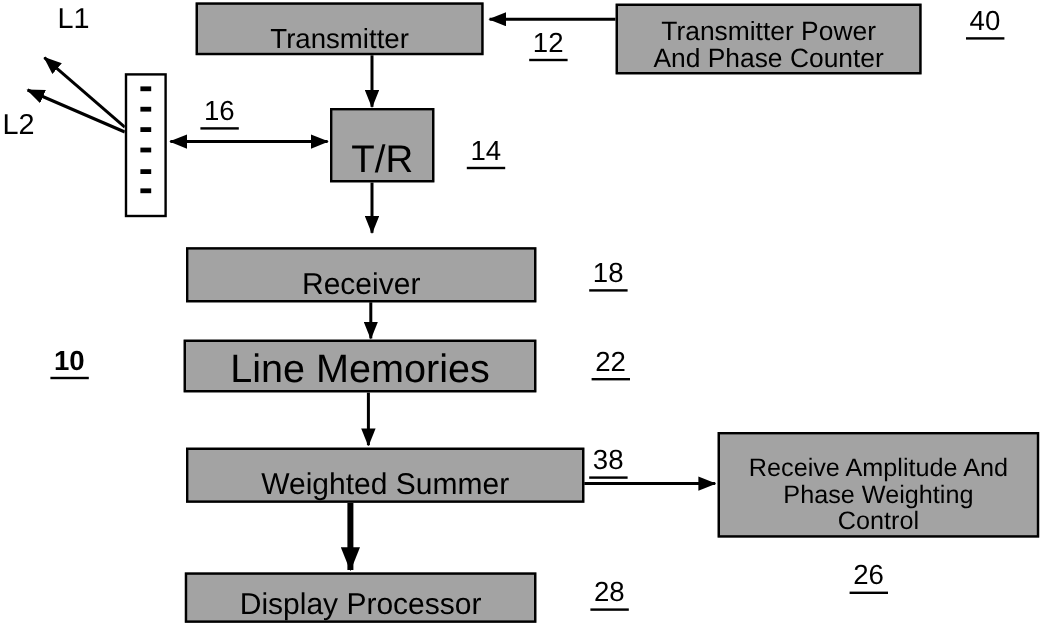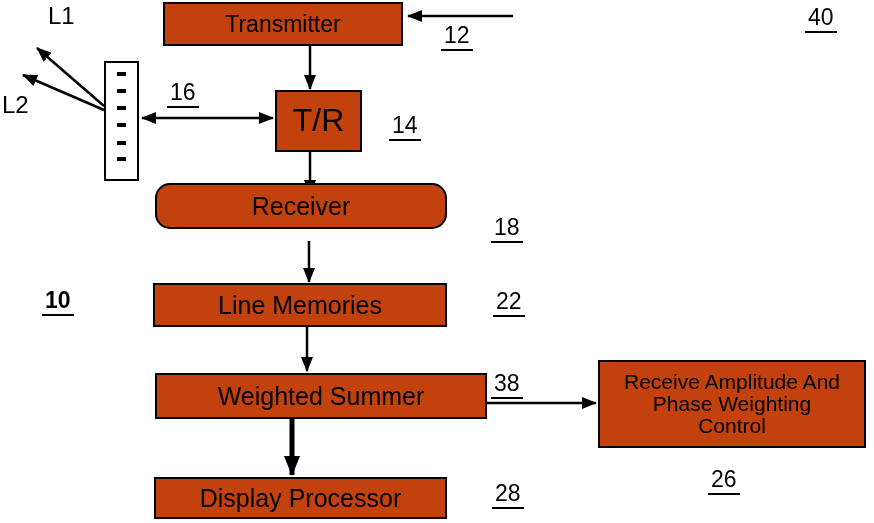--- a/index.html
+++ b/index.html
@@ -15,23 +15,23 @@
   .connectors {
     position: absolute;
     left: 0; top: 0;
     width: 874px; height: 523px;
     pointer-events: none;
   }
   .box {
     position: absolute;
     box-sizing: border-box;
     border: 2px solid #000000;
-    background: #c2410c;
+    background: #a3a3a3;
     display: flex;
-    align-items: center;
+    align-items: flex-end;
     justify-content: center;
     text-align: center;
     line-height: 1.05;
     white-space: pre-line;
   }
   .array {
     position: absolute;
     box-sizing: border-box;
     left: 104px; top: 61px;
     width: 35px; height: 120px;
@@ -82,39 +82,43 @@
     <line x1="292" y1="419" x2="292" y2="475" stroke="#000000" stroke-width="5" marker-end="url(#arrBig)"></line>
     <line x1="450" y1="403" x2="596" y2="403" stroke="#000000" stroke-width="2.5" marker-start="url(#arr)" marker-end="url(#arr)"></line>
     <line x1="104" y1="106" x2="37" y2="48" stroke="#000000" stroke-width="2.5" marker-end="url(#arr)"></line>
     <line x1="104" y1="110" x2="23" y2="75" stroke="#000000" stroke-width="2.5" marker-end="url(#arr)"></line>
   </svg>
 
   <div class="box" style="left:163px; top:2px; width:240px; height:44px; font-size:23px;">
     <span>Transmitter</span>
   </div>
 
+  <div class="box" style="left:513px; top:3px; width:255px; height:59px; font-size:22px;">
+    <span>Transmitter Power
+And Phase Counter</span>
+  </div>
 
   <div class="box" style="left:275px; top:90px; width:87px; height:62px; font-size:32px;">
     <span>T/R</span>
   </div>
 
   <div class="array">
     <span class="dash" style="top:9px;"></span>
     <span class="dash" style="top:26px;"></span>
     <span class="dash" style="top:43px;"></span>
     <span class="dash" style="top:60px;"></span>
     <span class="dash" style="top:78px;"></span>
     <span class="dash" style="top:94px;"></span>
   </div>
 
-  <div class="box" style="left:155px; top:183px; width:292px; height:46px; font-size:25px;border-radius:15px;">
+  <div class="box" style="left:155px; top:206px; width:292px; height:46px; font-size:25px;">
     <span>Receiver</span>
   </div>
 
-  <div class="box" style="left:153px; top:283px; width:294px; height:44px; font-size:25px;">
+  <div class="box" style="left:153px; top:283px; width:294px; height:44px; font-size:33px;">
     <span>Line Memories</span>
   </div>
 
   <div class="box" style="left:155px; top:373px; width:332px; height:46px; font-size:25px;">
     <span>Weighted Summer</span>
   </div>
 
   <div class="box" style="left:154px; top:477px; width:293px; height:42px; font-size:25px;">
     <span>Display Processor</span>
   </div>

